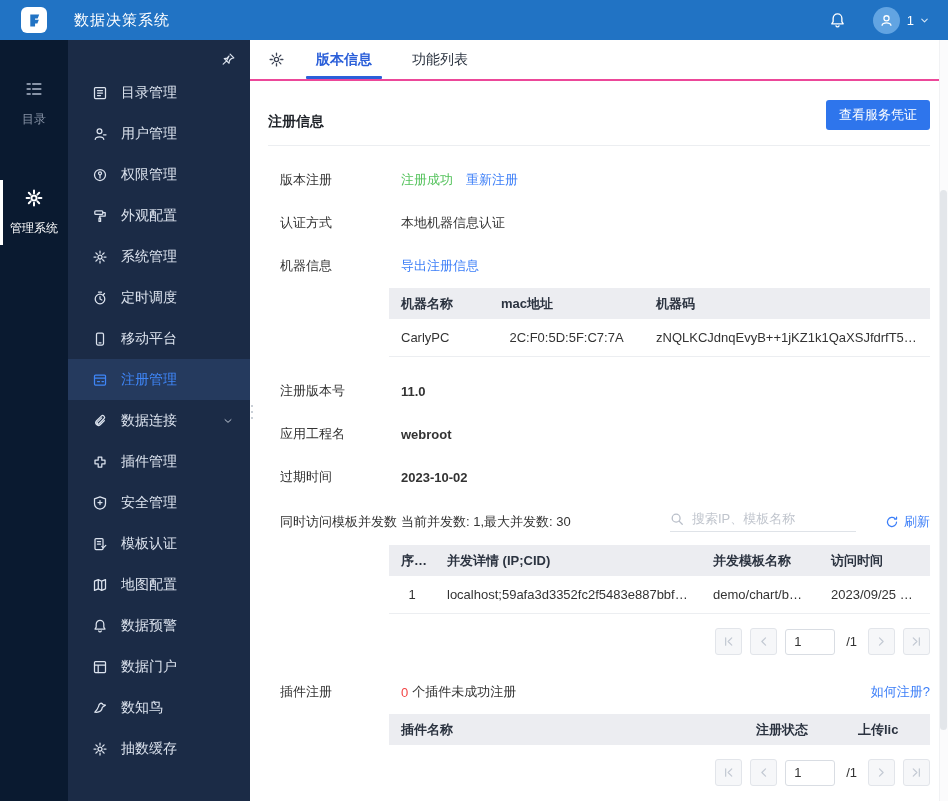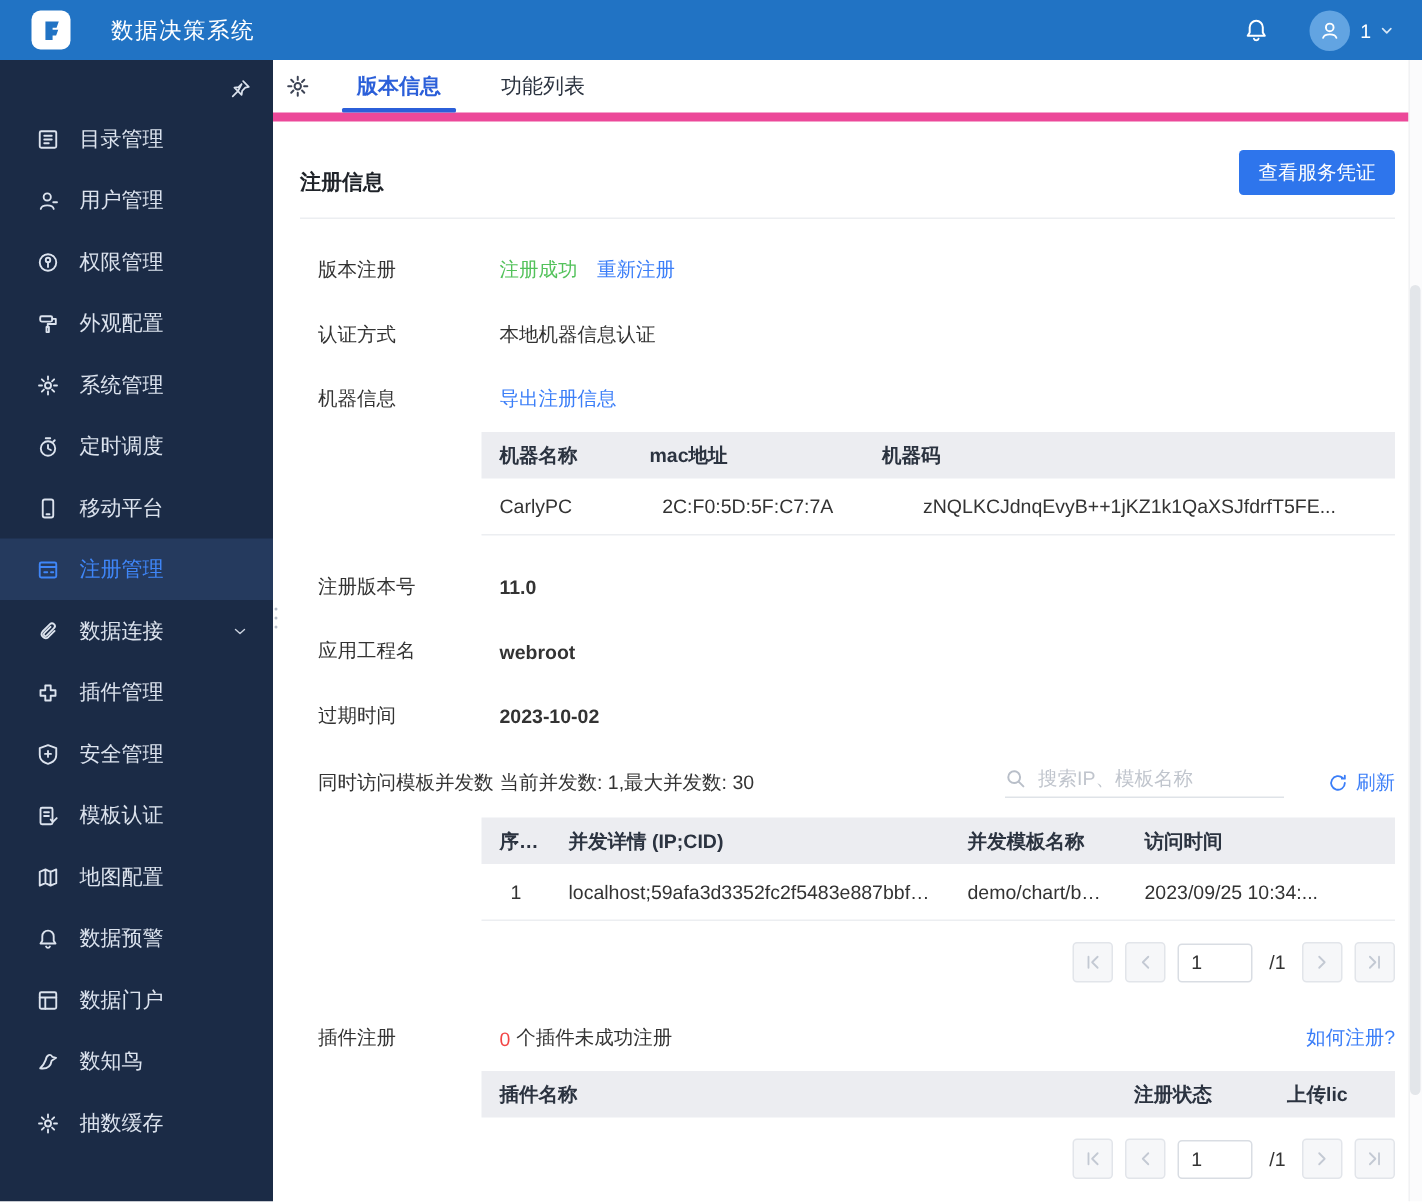--- a/index.html
+++ b/index.html
@@ -36,21 +36,21 @@
   .sidebar { width:182px; flex:none; background:#1b2b46; color:#dce3ee; position:relative; overflow:hidden; }
   .pin-btn { position:absolute; top:12px; right:14px; color:#dce3ee; cursor:pointer; }
   .pin-btn .ic { width:15px; height:15px; }
   .side-list { margin-top:32px; }
   .side-item { height:41px; display:flex; align-items:center; padding:0 16px 0 24px; gap:13px; font-size:14px; cursor:pointer; white-space:nowrap; }
   .side-item.selected { background:#253a5e; color:#3f86f8; }
   .side-item .chev { width:12px; height:12px; margin-left:auto; opacity:.9; }
 
   
   .main { flex:1; min-width:0; position:relative; display:flex; flex-direction:column; background:#fff; }
-  .tabbar { height:41px; flex:none; border-bottom:6px solid #ec4899; display:flex; align-items:center; padding-left:8px; }
+  .tabbar { height:41px; flex:none; border-bottom:2px solid #ec4899; display:flex; align-items:center; padding-left:18px; }
   .tab-gear { color:#3c4354; width:17px; height:17px; }
   .tabs { display:flex; margin-left:18px; height:100%; }
   .tab { display:flex; align-items:center; padding:0 13px; margin-right:14px; font-size:14px; color:#2b3340; position:relative; cursor:pointer; }
   .tab.active { color:#2b5fd9; font-weight:bold; }
   .tab.active::after { content:""; position:absolute; left:3px; right:3px; bottom:0; height:3px; background:#2b5fd9; border-radius:1px; }
 
   .content { flex:1; padding:0 18px; overflow:hidden; }
   .sec-head { display:flex; align-items:center; justify-content:space-between; margin-top:17px; }
   .sec-title { font-size:14px; font-weight:bold; color:#1f2329;margin-top:15px; }
   .btn-primary { background:#2e75ec; color:#fff; font-size:13px; padding:6px 13px; border:none; border-radius:3px; cursor:pointer; font-family:inherit; }
@@ -120,20 +120,35 @@
       </div>
       <span class="tb-user">1</span>
       <svg class="tb-chev" viewBox="0 0 16 16">
           <path d="M4 6l4 4 4-4"></path>
         </svg>
     </div>
   </div>
 
   <div class="app">
 
+    <div class="rail">
+      <div class="rail-item">
+        <svg class="ic" viewBox="0 0 20 20">
+            <path d="M3.5 5h2.4M3.5 10h2.4M3.5 15h2.4M9 5h7.5M9 10h7.5M9 15h7.5" stroke-width="2.2"></path>
+          </svg>
+        <span class="rail-label">目录</span>
+      </div>
+      <div class="rail-item active">
+        <svg class="ic" viewBox="0 0 20 20">
+            <circle cx="10" cy="10" r="2.6" stroke-width="2"></circle>
+            <path d="M10 2.6v2.6M10 14.8v2.6M2.6 10h2.6M14.8 10h2.6M4.8 4.8l1.8 1.8M13.4 13.4l1.8 1.8M15.2 4.8l-1.8 1.8M6.6 13.4l-1.8 1.8" stroke-width="2"></path>
+          </svg>
+        <span class="rail-label">管理系统</span>
+      </div>
+    </div>
 
     <div class="sidebar">
       <span class="pin-btn">
         <svg class="ic" viewBox="0 0 16 16">
             <path d="M9.7 2.3l4 4-2.5.6-2.2 2.2-.4 2.9-2.6-2.6L2.3 13M6 9.4L3.5 6.9l2.9-.4 2.2-2.2z"></path>
           </svg>
       </span>
       <div class="side-list">
 
         <div class="side-item">

